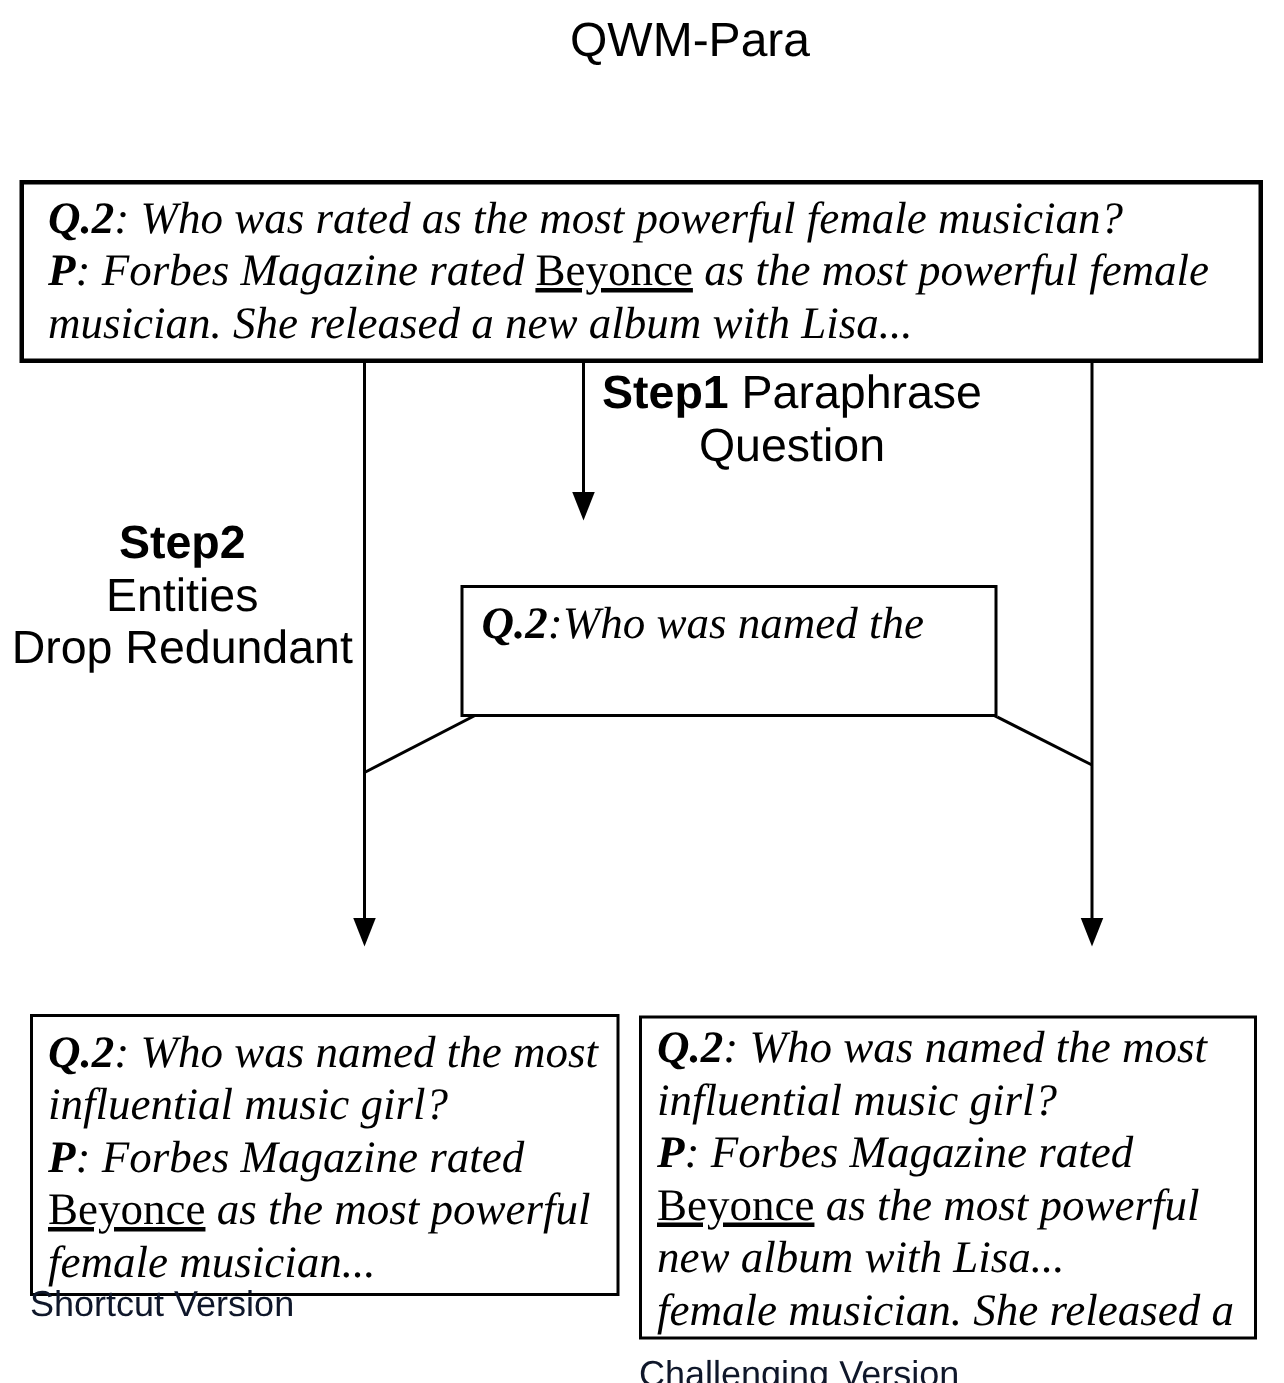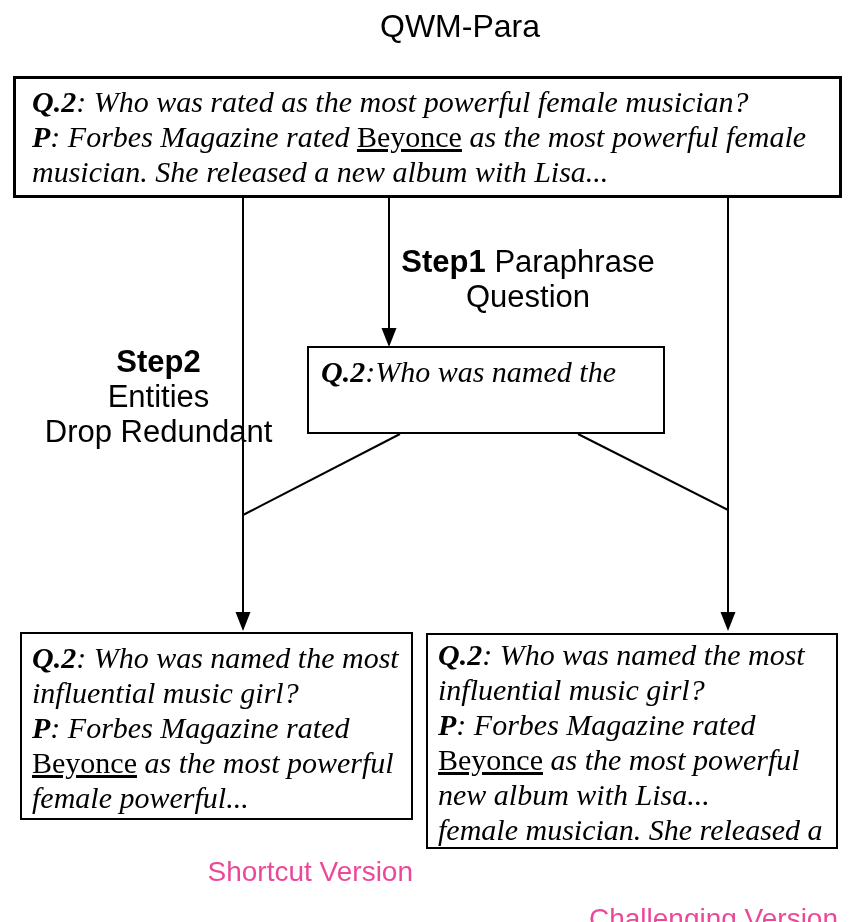--- a/index.html
+++ b/index.html
@@ -16,20 +16,21 @@
     overflow: hidden;
   }
   .sans {
     font-family: "Liberation Sans", sans-serif;
   }
   .serifbox {
     font-family: "Liberation Serif", serif;
     font-size: 30px;
     line-height: 35px;
     color: #000000;
+    margin-top: 44px;
   }
   .abs { position: absolute; }
   .title {
     left: 64px; right: 0; top: 8px;
     text-align: center;
     font-size: 32px;
     font-weight: normal;
     color: #000000;
   }
   .box {
@@ -58,26 +59,26 @@
     left: 426px; top: 633px; width: 412px; height: 216px;
     padding: 2px 0 0 10px;
   }
   .steplabel {
     text-align: center;
     font-size: 31px;
     line-height: 35px;
     color: #000000;
   }
   #step1-label { left: 393px; top: 244px; width: 270px; }
-  #step2-label { left: 0px; top: 344px; width: 243px; margin-left: 37px; }
+  #step2-label { left: 0px; top: 344px; width: 243px; }
   .bold { font-weight: bold; }
   .caption {
-    text-align: right;
-    font-size: 28px;
-    color: #ec4899;
+    text-align: left;
+    font-size: 24px;
+    color: #0f172a;
   }
   #shortcut-caption { left: 20px; top: 856px; width: 393px; }
   #challenging-caption { left: 426px; top: 903px; width: 412px; }
   #connector-layer {
     left: 0; top: 0;
     pointer-events: none;
   }
   #connector-layer line { stroke: #000000; stroke-width: 2; }
   #connector-layer polygon { fill: #000000; }
 </style>
@@ -118,21 +119,21 @@
 
   <div id="paraphrased-box" class="abs box serifbox">
       <div class="tline"><span class="seg-qp">Q.2</span><span class="seg-it">:Who was named the</span></div>
     </div>
 
   <div id="shortcut-box" class="abs box serifbox">
       <div class="tline"><span class="seg-qp">Q.2</span><span class="seg-it">: Who was named the most</span></div>
       <div class="tline"><span class="seg-it">influential music girl?</span></div>
       <div class="tline"><span class="seg-qp">P</span><span class="seg-it">: Forbes Magazine rated</span></div>
       <div class="tline"><span class="seg-ent">Beyonce</span><span class="seg-it"> as the most powerful</span></div>
-      <div class="tline"><span class="seg-it">female powerful...</span></div>
+      <div class="tline"><span class="seg-it">female musician...</span></div>
     </div>
 
   <div id="challenging-box" class="abs box serifbox">
       <div class="tline"><span class="seg-qp">Q.2</span><span class="seg-it">: Who was named the most</span></div>
       <div class="tline"><span class="seg-it">influential music girl?</span></div>
       <div class="tline"><span class="seg-qp">P</span><span class="seg-it">: Forbes Magazine rated</span></div>
       <div class="tline"><span class="seg-ent">Beyonce</span><span class="seg-it"> as the most powerful</span></div>
       <div class="tline"><span class="seg-it">new album with Lisa...</span></div>
       <div class="tline"><span class="seg-it">female musician. She released a</span></div>
     </div>

